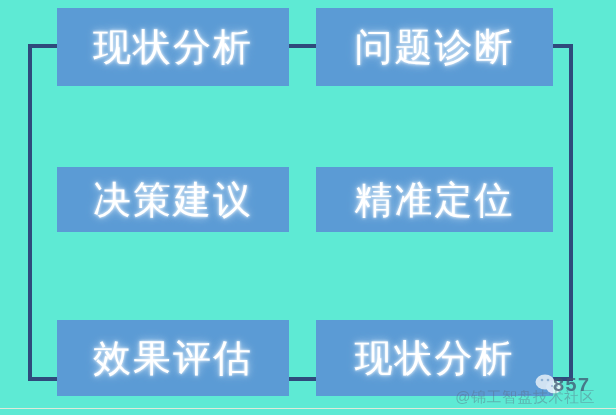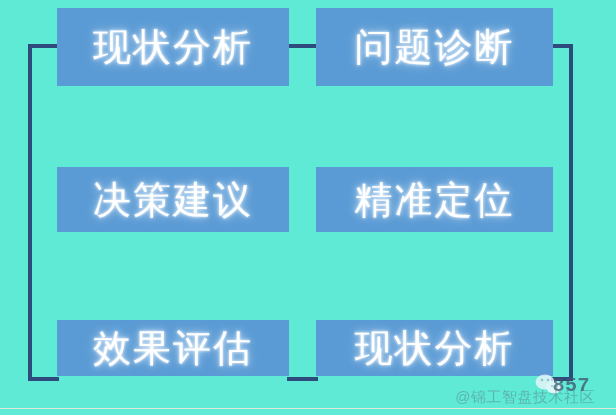--- a/index.html
+++ b/index.html
@@ -44,21 +44,21 @@
       0 0 3px rgba(255,255,255,0.95),
       0 0 7px rgba(235,245,255,0.75),
       0 0 13px rgba(200,228,250,0.45);
   }
 
   
   .col-left  { left: 57px;  width: 232px; }
   .col-right { left: 316px; width: 237px; }
   .row-1 { top: 8px;   height: 78px; }
   .row-2 { top: 167px; height: 65px; }
-  .row-3 { top: 320px; height: 56px; }
+  .row-3 { top: 320px; height: 76px; }
 
   
   .hairline {
     position: absolute;
     left: 0;
     width: 616px;
     height: 1px;
     background: #dfe9d9;
   }
 

